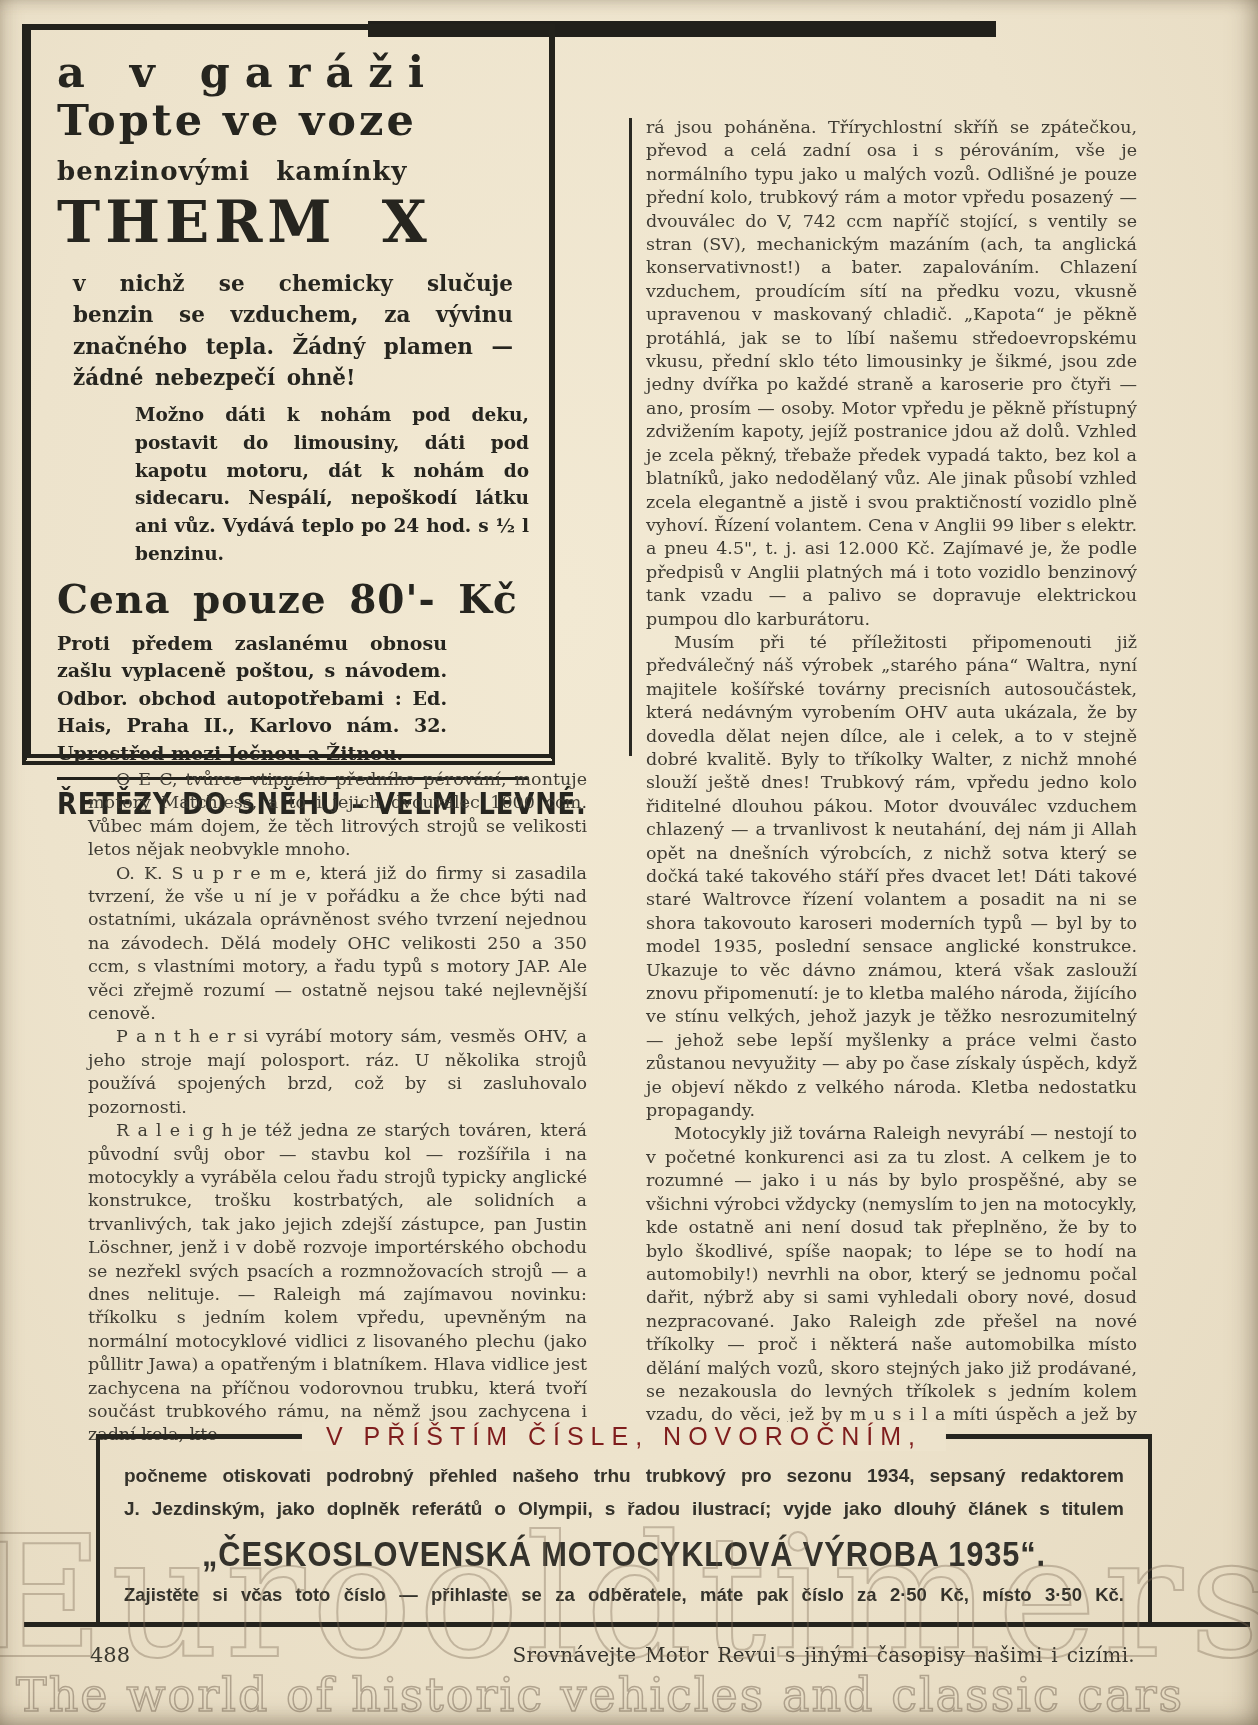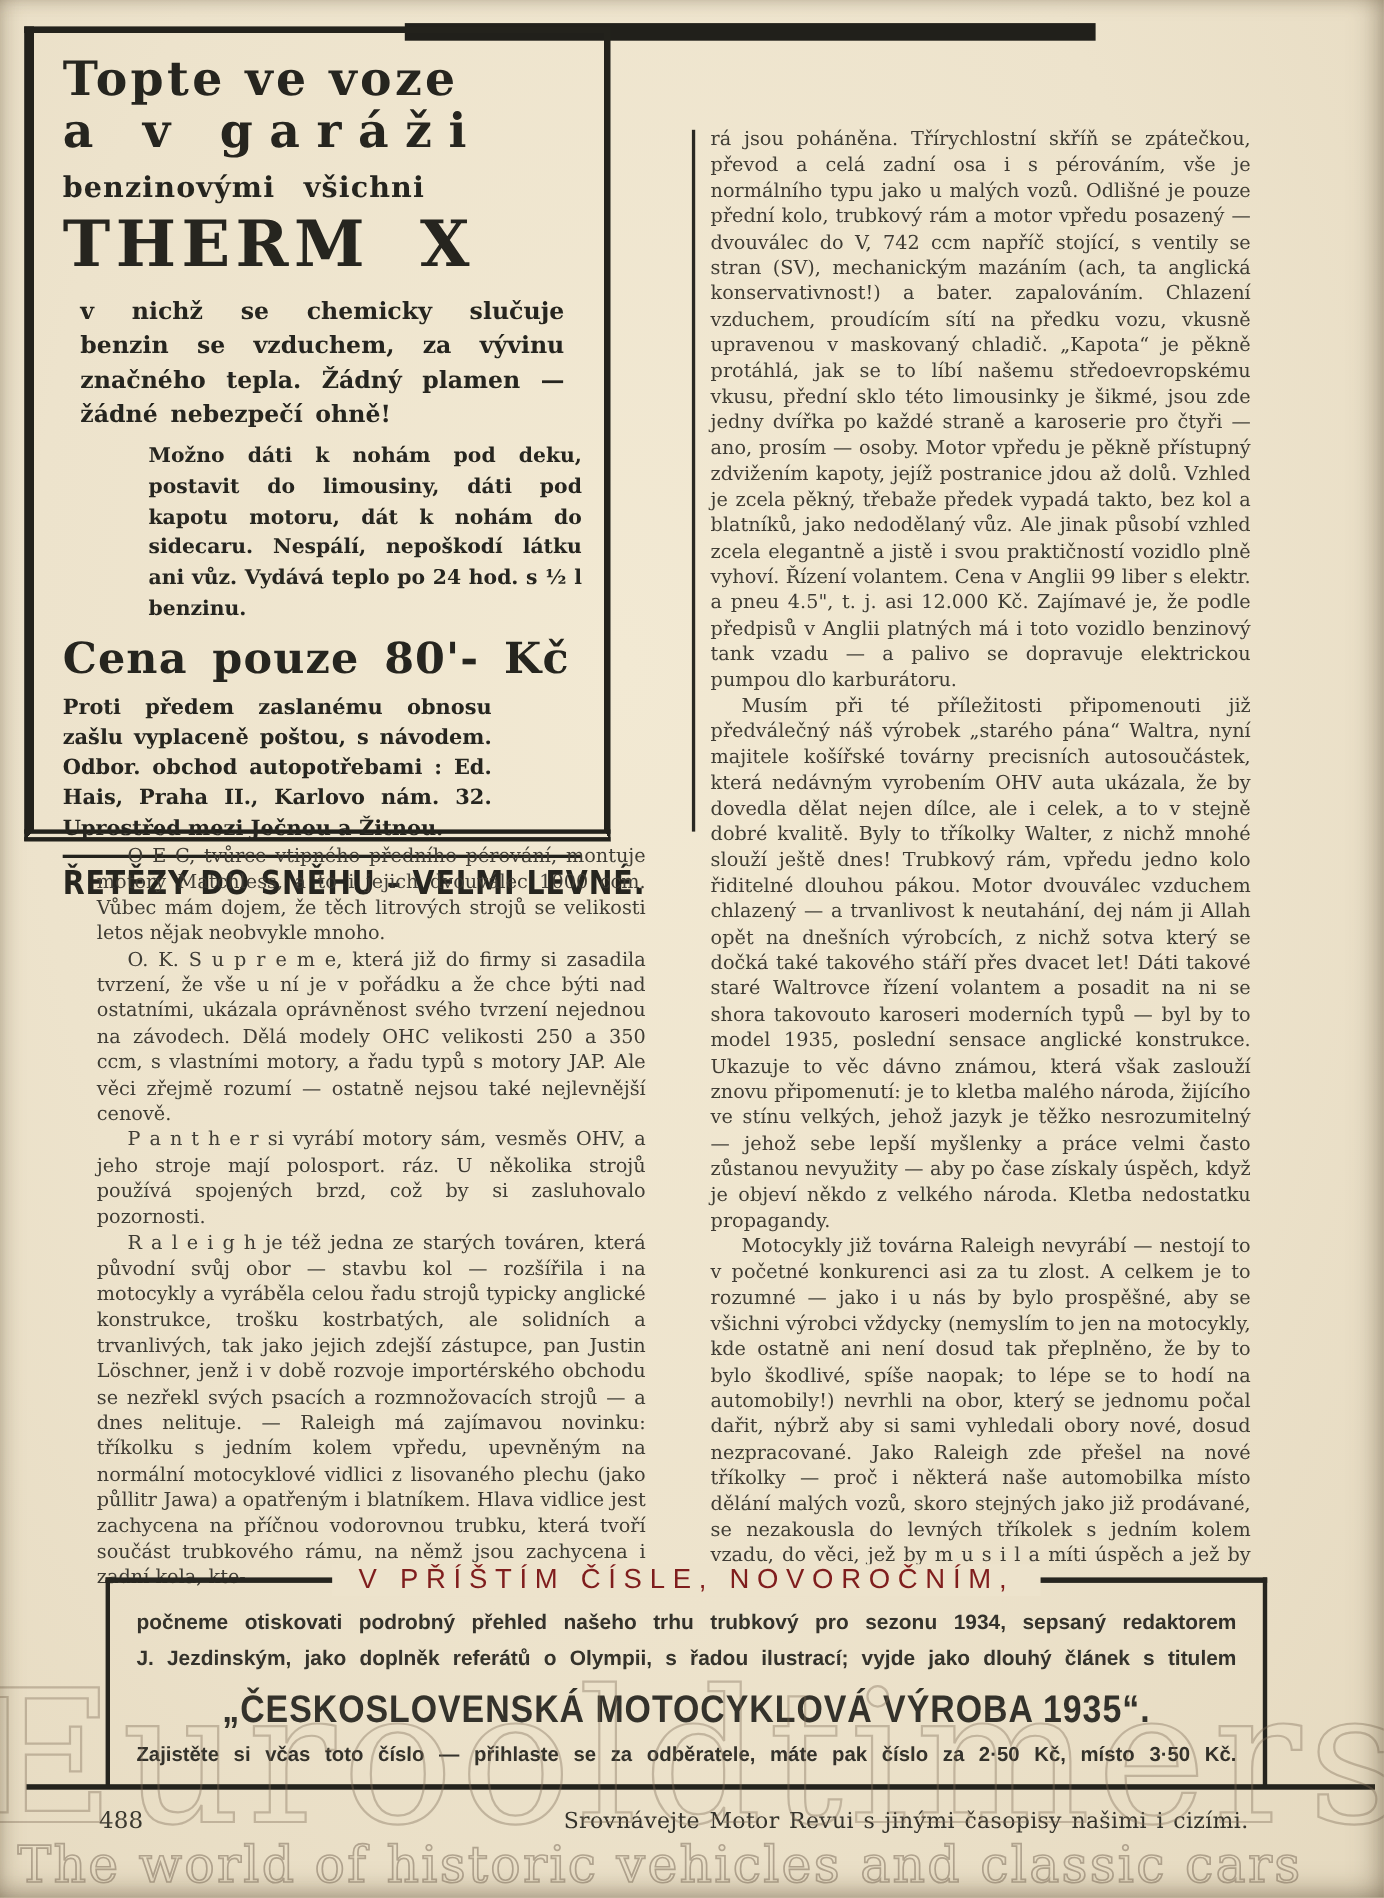--- a/index.html
+++ b/index.html
@@ -85,23 +85,23 @@
   .wm2 { left:16px; top:1668px; font-size:46px; -webkit-text-stroke:1.5px rgba(120,104,85,.5); letter-spacing:2px; }
 </style>
 </head>
 <body>
 
 <div class="page">
 
   <div class="topbar"></div>
 
   <div class="ad-box">
+    <div class="ad-h1 sp">a v garáži</div>
     <div class="ad-h1">Topte ve voze</div>
-    <div class="ad-h1 sp">a v garáži</div>
-    <div class="ad-sub">benzinovými všichni</div>
+    <div class="ad-sub">benzinovými kamínky</div>
     <div class="ad-brand">THERM X</div>
     <p class="ad-body1">v nichž se chemicky slučuje benzin se vzduchem, za vývinu značného tepla. Žádný plamen — žádné nebezpečí ohně!</p>
     <p class="ad-body2">Možno dáti k nohám pod deku, postavit do limousiny, dáti pod kapotu motoru, dát k nohám do sidecaru. Nespálí, nepoškodí látku ani vůz. Vydává teplo po 24 hod. s ½ l benzinu.</p>
     <div class="ad-price">Cena pouze 80'- Kč</div>
     <p class="ad-order">Proti předem zaslanému obnosu zašlu vyplaceně poštou, s návodem. Odbor. obchod autopotřebami : Ed. Hais, Praha II., Karlovo nám. 32. Uprostřed mezi Ječnou a Žitnou.</p>
     <div class="ad-rule"></div>
     <div class="ad-chains">ŘETĚZY DO SNĚHU – VELMI LEVNÉ.</div>
   </div>
 
   <div class="col-divider"></div>

